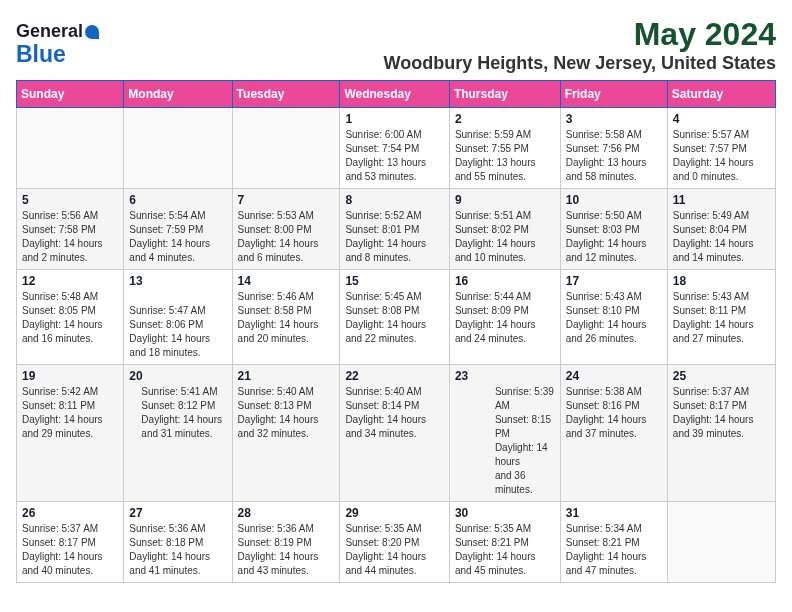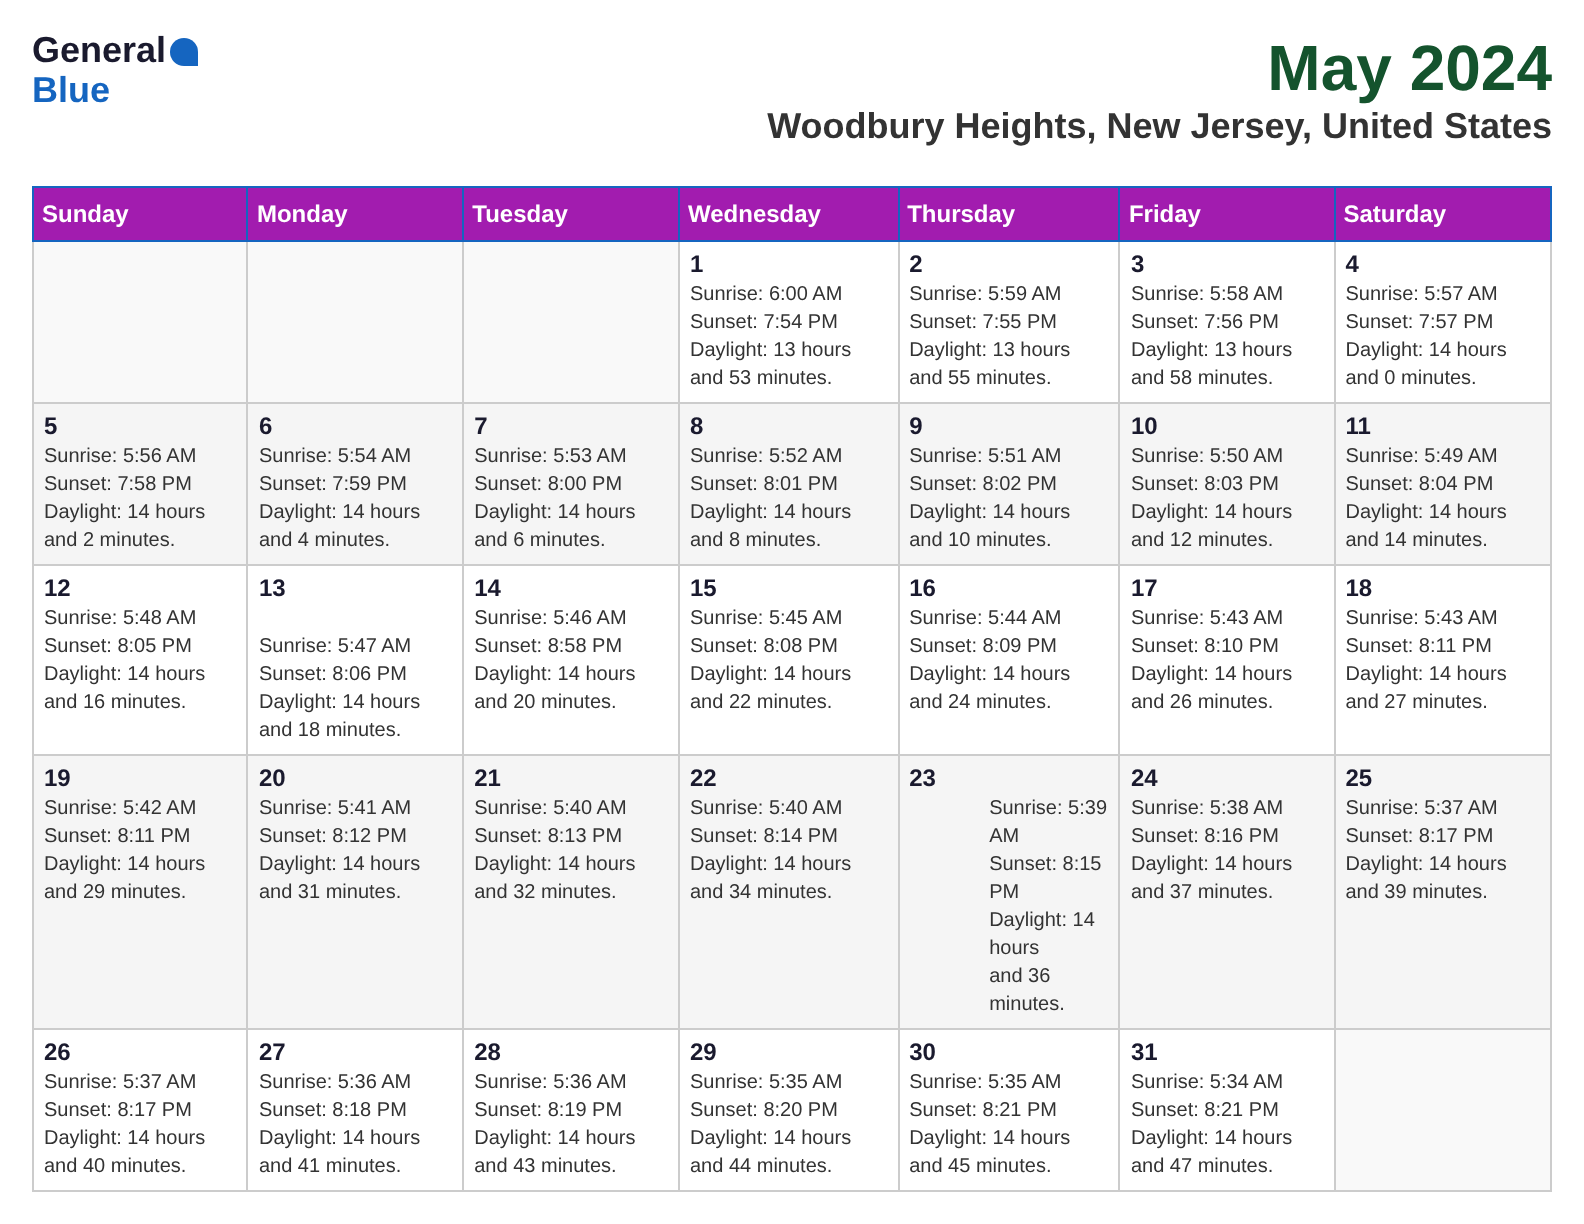--- a/index.html
+++ b/index.html
@@ -6,35 +6,35 @@
     body {
       font-family: Arial, sans-serif;
       background: #fff;
       width: 792px;
       min-height: 612px;
       padding: 16px;
     }
     .header-area {
       display: flex;
       justify-content: space-between;
-      align-items: flex-start;
-      margin-bottom: 19px;
+      align-items: center;
+      margin-bottom: 6px;
     }
     .logo {
       display: flex;
       flex-direction: column;
       line-height: 1.1;
     }
     .logo-general {
       font-size: 18px;
       font-weight: bold;
       color: #1a1a2e;
     }
     .logo-blue {
-      font-size: 18px;
+      font-size: 23px;
       font-weight: bold;
       color: #1565c0;
     }
     .logo-icon {
       display: inline-block;
       width: 14px;
       height: 14px;
       border-radius: 50% 50% 0 50%;
       background: #1565c0;
       margin-left: 2px;
@@ -56,21 +56,21 @@
       font-size: 18px;
       color: #333;
       font-weight: bold;
     }
     table {
       width: 100%;
       border-collapse: collapse;
       font-size: 11px;
     }
     thead tr th {
-      background: #a21caf;
+      background: #ec4899;
       color: #fff;
       padding: 6px 4px;
       text-align: left;
       font-size: 12px;
       font-weight: bold;
       border: 1px solid #1565c0;
     }
     tbody tr td {
       border: 1px solid #ccc;
       vertical-align: top;
@@ -267,21 +267,21 @@
       <tr>
         <td>
           <div class="day-num">19</div>
           <div class="day-info" style="white-space: pre-line;">Sunrise: 5:42 AM
 Sunset: 8:11 PM
 Daylight: 14 hours
 and 29 minutes.</div>
         </td>
         <td>
           <div class="day-num">20</div>
-          <div class="day-info" style="white-space: pre-line;">Sunrise: 5:41 AM
+          <div class="day-info" style="white-space: pre-line; margin-left: 12px;">Sunrise: 5:41 AM
 Sunset: 8:12 PM
 Daylight: 14 hours
 and 31 minutes.</div>
         </td>
         <td>
           <div class="day-num">21</div>
           <div class="day-info" style="white-space: pre-line;">Sunrise: 5:40 AM
 Sunset: 8:13 PM
 Daylight: 14 hours
 and 32 minutes.</div>

